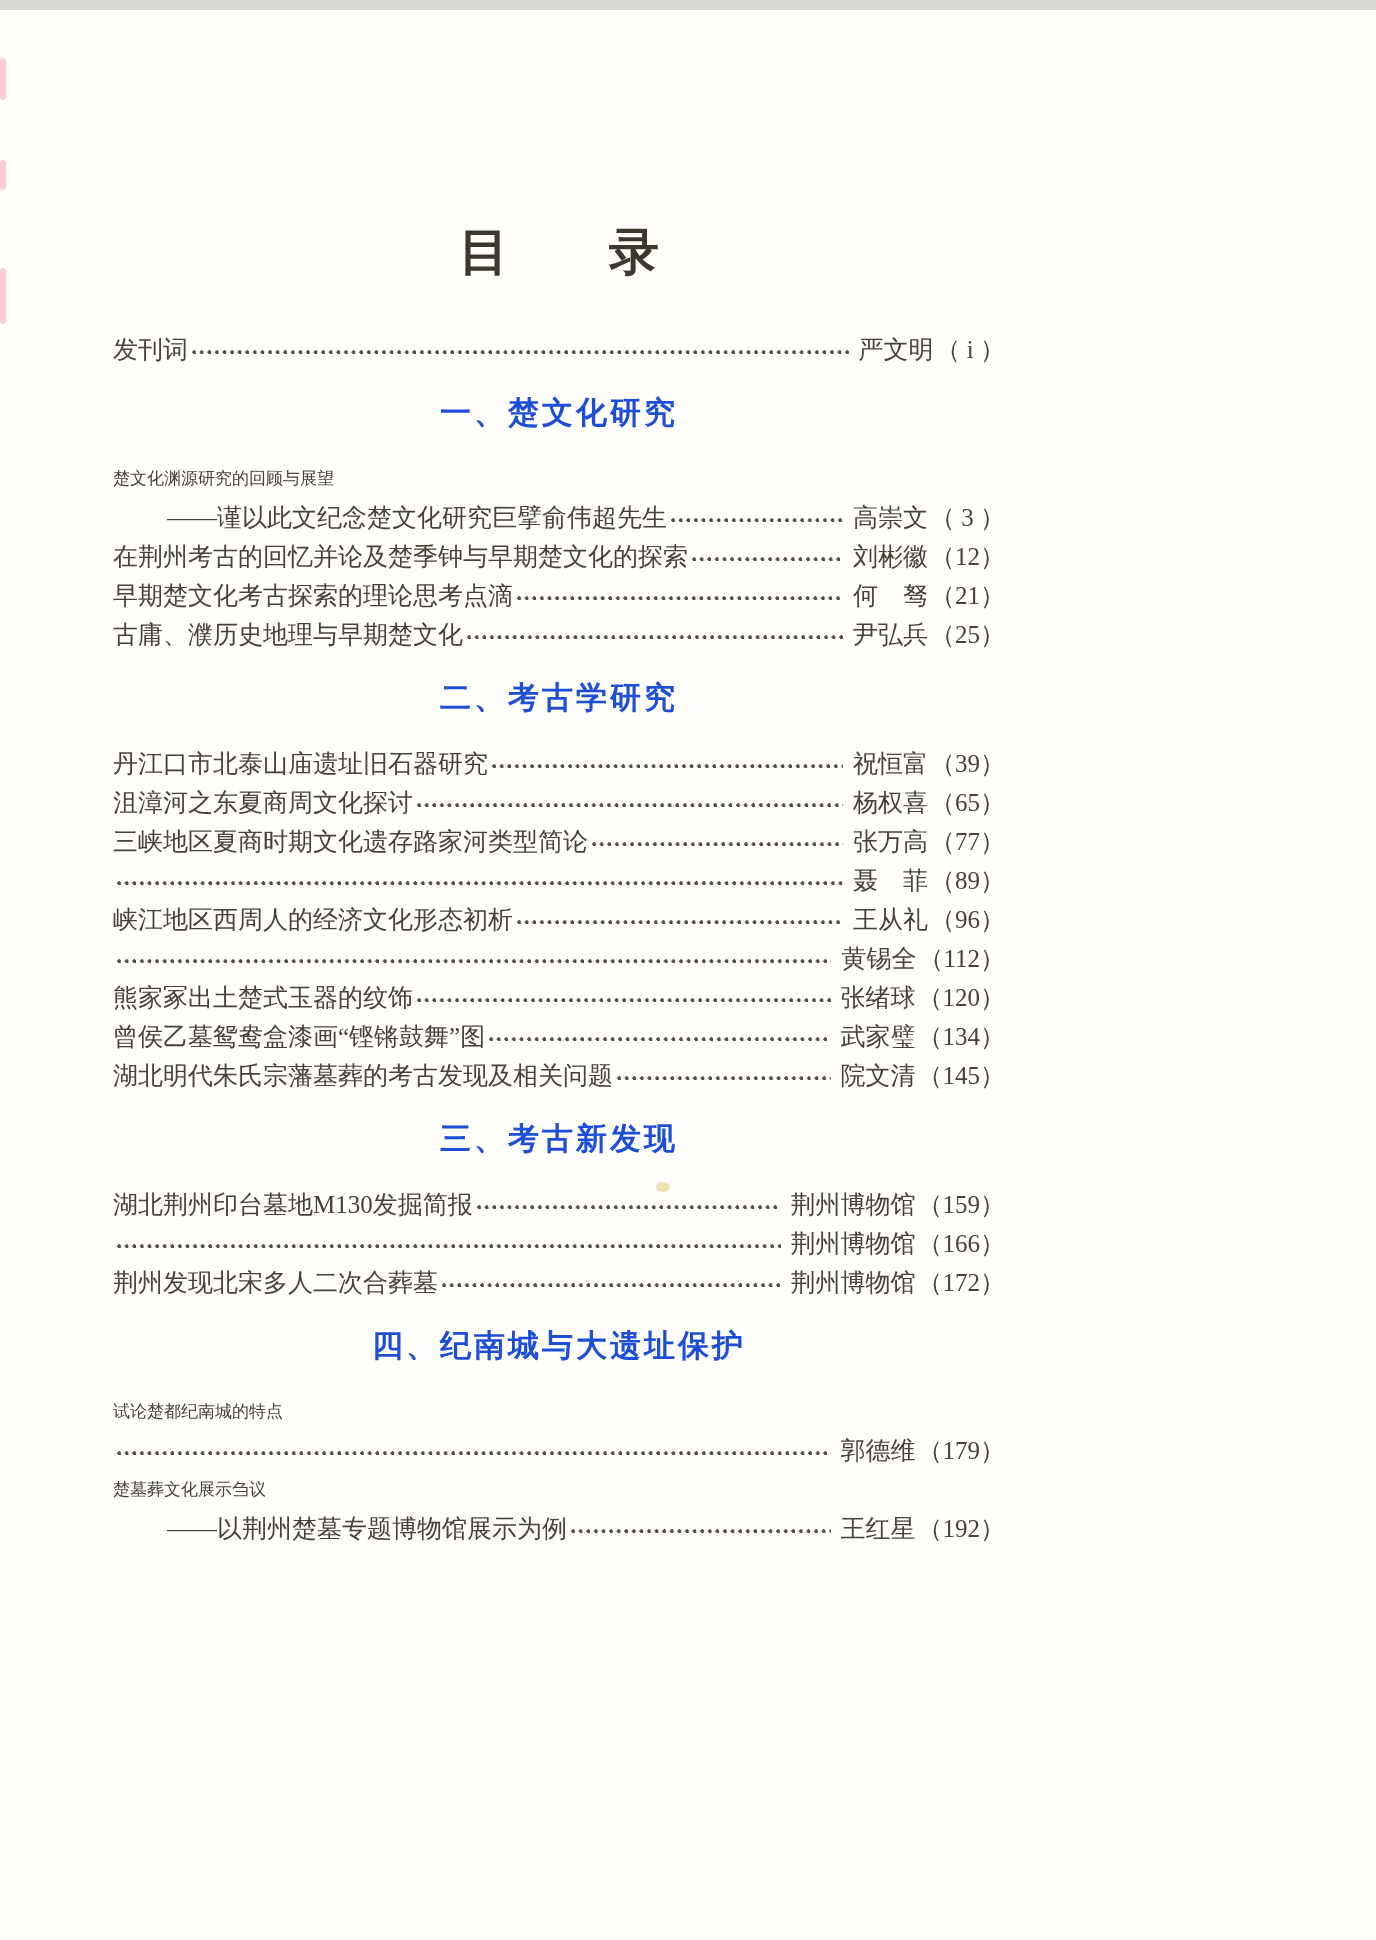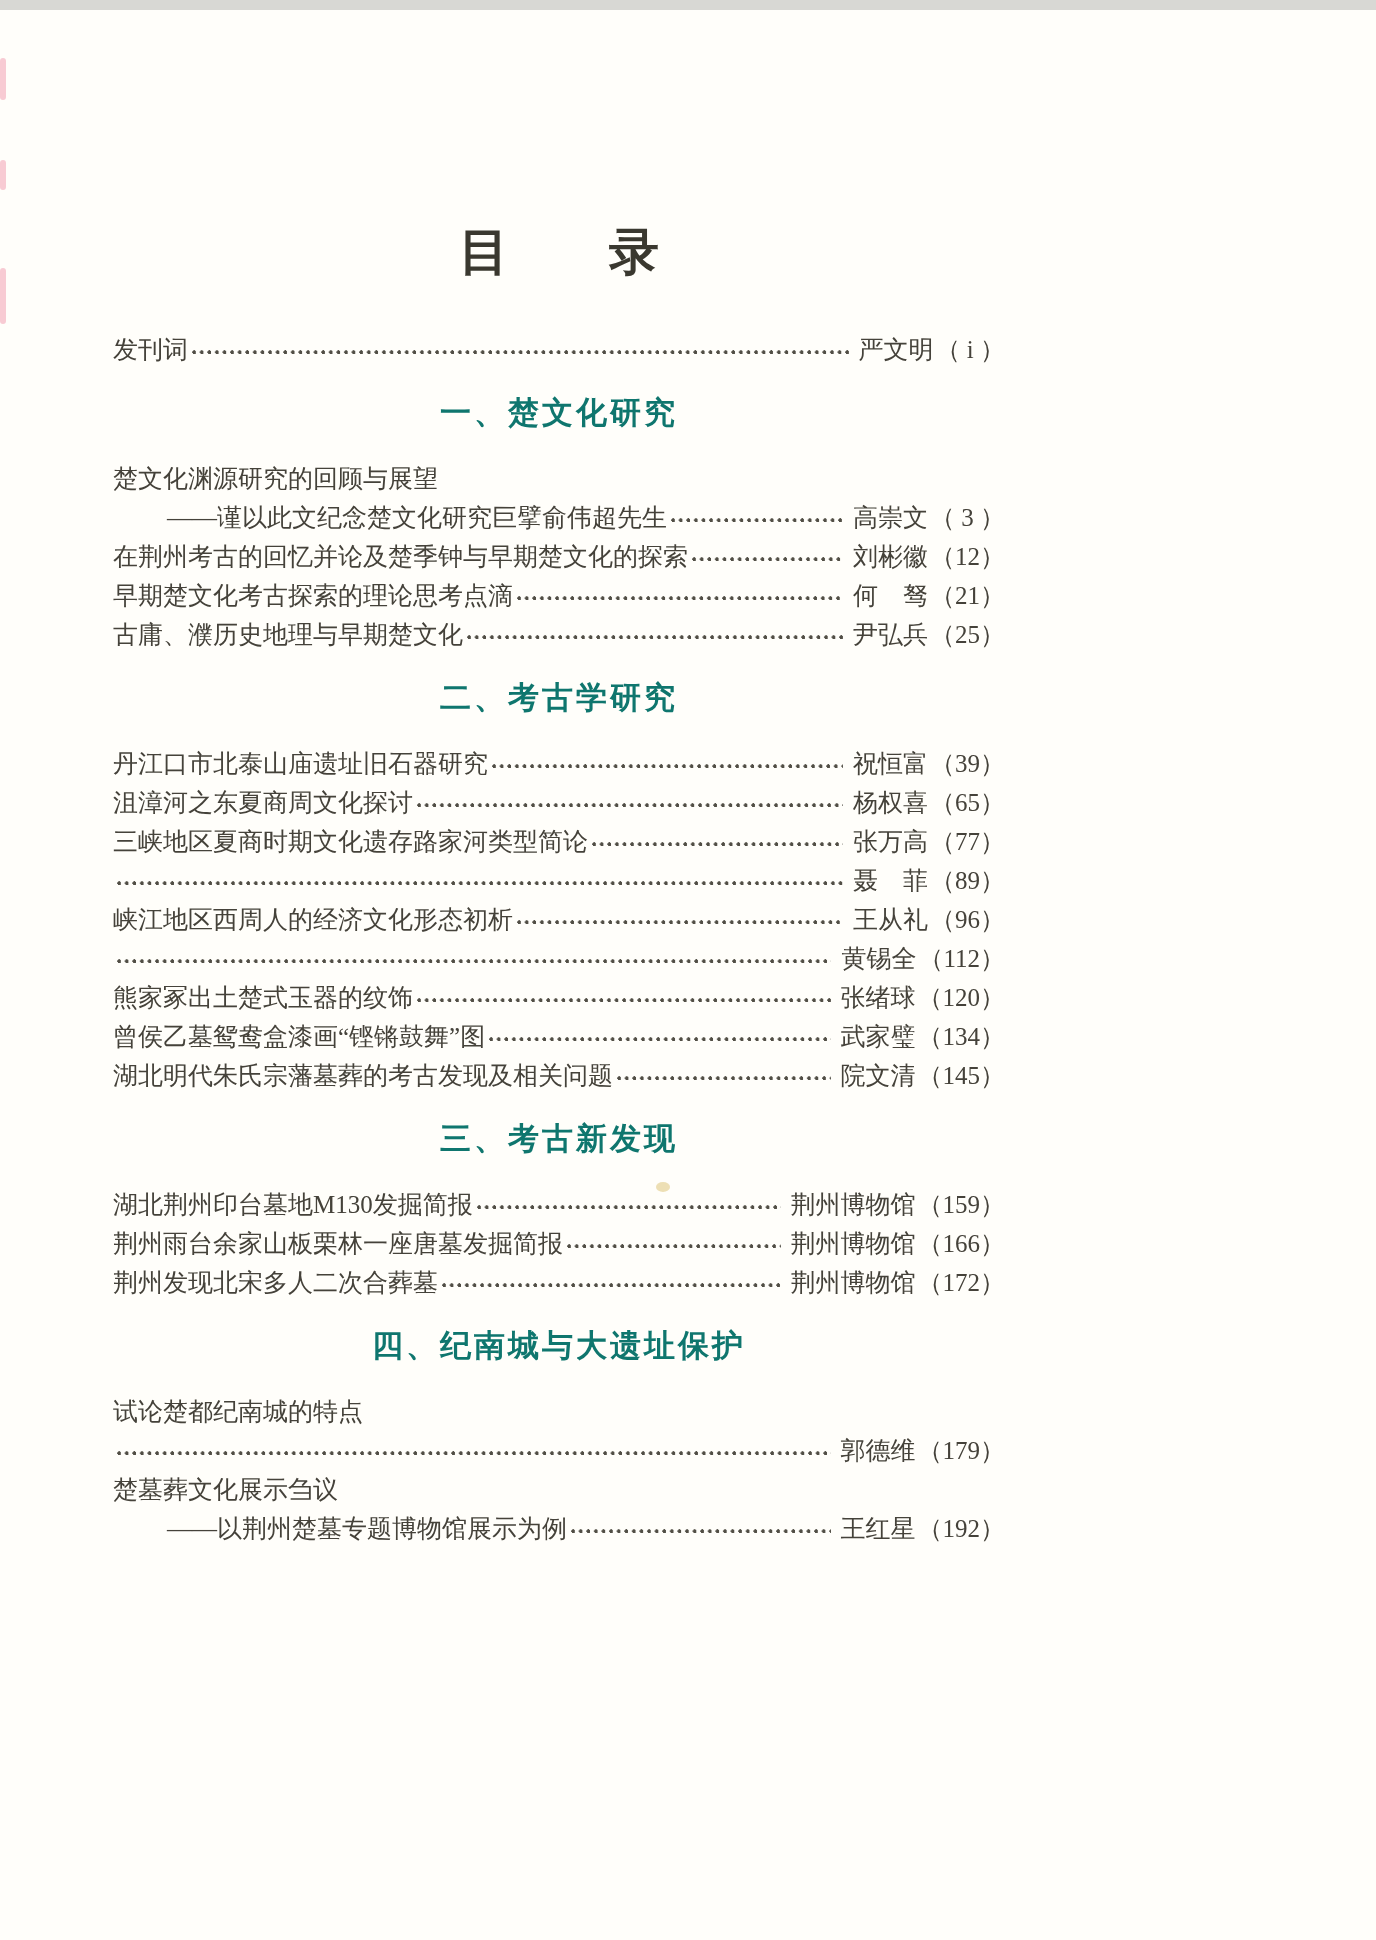--- a/index.html
+++ b/index.html
@@ -31,21 +31,21 @@
   .toc { margin-top: 48px; }
   .row {
     display: flex;
     align-items: center;
     line-height: 39px;
     font-size: 25px;
     white-space: nowrap;
   }
   .toprow {
     line-height: 39px;
-    font-size: 25px;
+    font-size: 17px;
     white-space: nowrap;
   }
   .t { white-space: pre; }
   .sub { padding-left: 54px; }
   .leader {
     flex: 1 1 30px;
     min-width: 18px;
     align-self: stretch;
     position: relative;
     margin: 0 10px 0 4px;
@@ -61,21 +61,21 @@
     background-repeat: repeat-x;
   }
   .author { white-space: pre; }
   .pagenum { white-space: pre; margin-left: 2px; }
   .heading {
     text-align: center;
     font-family: "Liberation Sans", "DejaVu Sans", sans-serif;
     font-weight: 700;
     font-size: 31px;
     line-height: 44px;
-    color: #0f766e;
+    color: #1d4ed8;
     letter-spacing: 3px;
     margin: 22px 0 24px 0;
     white-space: pre;
   }
   .frontmatter { margin-bottom: 8px; }
   .section { margin-bottom: 6px; }
   .scan-artifact {
     position: absolute;
     left: 0;
     width: 6px;
@@ -225,21 +225,20 @@
           <div class="entry">
             <div class="row">
               <span class="t">湖北荆州印台墓地M130发掘简报</span>
               <span class="leader"></span>
               <span class="author">荆州博物馆</span>
               <span class="pagenum">（159）</span>
             </div>
           </div>
           <div class="entry">
             <div class="row">
-              <span class="t">荆州雨台余家山板栗林一座唐墓发掘简报</span>
               <span class="leader"></span>
               <span class="author">荆州博物馆</span>
               <span class="pagenum">（166）</span>
             </div>
           </div>
           <div class="entry">
             <div class="row">
               <span class="t">荆州发现北宋多人二次合葬墓</span>
               <span class="leader"></span>
               <span class="author">荆州博物馆</span>

